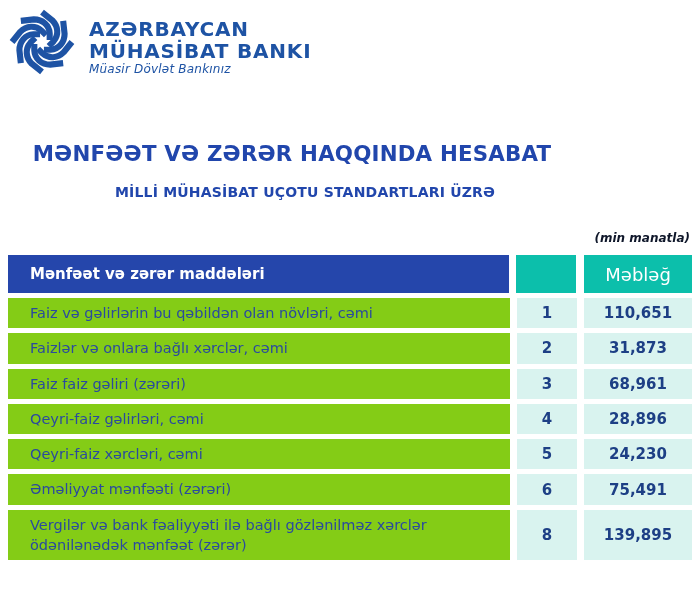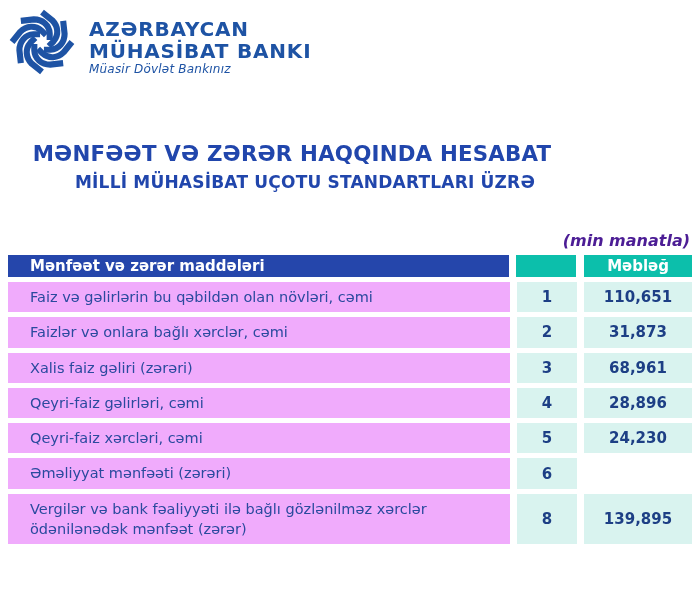--- a/index.html
+++ b/index.html
@@ -28,50 +28,50 @@
     font-weight: 500; letter-spacing: 0.2px;
   }
 
   
   .title-block { position: absolute; top: 141px; left: 0; width: 584px; text-align: center; }
   .report-title {
     color: #2146ac; font-size: 22px; font-weight: 800; letter-spacing: 0.2px;
     transform: scaleX(0.97); transform-origin: center;
   }
   .report-subtitle {
-    color: #2146ac; font-size: 17px; font-weight: 700; margin-top: 6px;
+    color: #2146ac; font-size: 14px; font-weight: 700; margin-top: 18px;
     letter-spacing: 0.2px;
     padding-left: 26px;
   }
 
   
   .unit-note {
     position: absolute; top: 231px; right: 10px;
-    color: #4c1d95; font-style: italic; font-size: 16px; font-weight: 600;
+    color: #0f172a; font-style: italic; font-size: 12px; font-weight: 600;
   }
 
   
   .pl-table { position: absolute; top: 255px; left: 8px; width: 684px; }
   .trow { display: flex; margin-bottom: 5px; }
   .cell { display: flex; align-items: center; }
   .cell-desc { width: 502px; padding: 5px 10px 5px 22px; }
   .cell-no   { width: 60px;  margin-left: 7px; justify-content: center; }
   .cell-amt  { width: 108px; margin-left: 7px; justify-content: center; }
 
-  .thead { height: 22px; margin-bottom: 5px; }
+  .thead { height: 38px; margin-bottom: 5px; }
   .thead .cell-desc {
     background: #2546ab; color: #ffffff;
     font-size: 15px; font-weight: 700;
   }
   .thead .cell-no, .thead .cell-amt { background: #0cbfab; }
-  .thead .cell-amt { color: #ffffff; font-size: 15px; font-weight: 700; margin-left: 8px; }
+  .thead .cell-amt { color: #ffffff; font-size: 18px; font-weight: 400; margin-left: 8px; }
 
   .drow { min-height: 30px; }
   .drow .cell-desc {
-    background: #f0abfc; color: #2a4a9e;
+    background: #84cc16; color: #2a4a9e;
     font-size: 14.5px; font-weight: 500; line-height: 1.4;
   }
   .drow .cell-no, .drow .cell-amt {
     background: #d9f3ef; color: #1d3f85;
     font-size: 15px; font-weight: 600;
   }
 </style>
 </head>
 <body>
 
@@ -120,40 +120,41 @@
     <div class="cell cell-amt">110,651</div>
   </div>
 
   <div class="trow drow">
     <div class="cell cell-desc">Faizlər və onlara bağlı xərclər, cəmi</div>
     <div class="cell cell-no">2</div>
     <div class="cell cell-amt">31,873</div>
   </div>
 
   <div class="trow drow">
-    <div class="cell cell-desc">Xalis faiz gəliri (zərəri)</div>
+    <div class="cell cell-desc">Faiz faiz gəliri (zərəri)</div>
     <div class="cell cell-no">3</div>
     <div class="cell cell-amt">68,961</div>
   </div>
 
   <div class="trow drow">
     <div class="cell cell-desc">Qeyri-faiz gəlirləri, cəmi</div>
     <div class="cell cell-no">4</div>
     <div class="cell cell-amt">28,896</div>
   </div>
 
   <div class="trow drow">
     <div class="cell cell-desc">Qeyri-faiz xərcləri, cəmi</div>
     <div class="cell cell-no">5</div>
     <div class="cell cell-amt">24,230</div>
   </div>
 
   <div class="trow drow">
     <div class="cell cell-desc">Əməliyyat mənfəəti (zərəri)</div>
     <div class="cell cell-no">6</div>
+    <div class="cell cell-amt">75,491</div>
   </div>
 
 
   <div class="trow drow">
     <div class="cell cell-desc">Vergilər və bank fəaliyyəti ilə bağlı gözlənilməz xərclər ödənilənədək mənfəət (zərər)</div>
     <div class="cell cell-no">8</div>
     <div class="cell cell-amt">139,895</div>
   </div>
 </div>
   </div>

